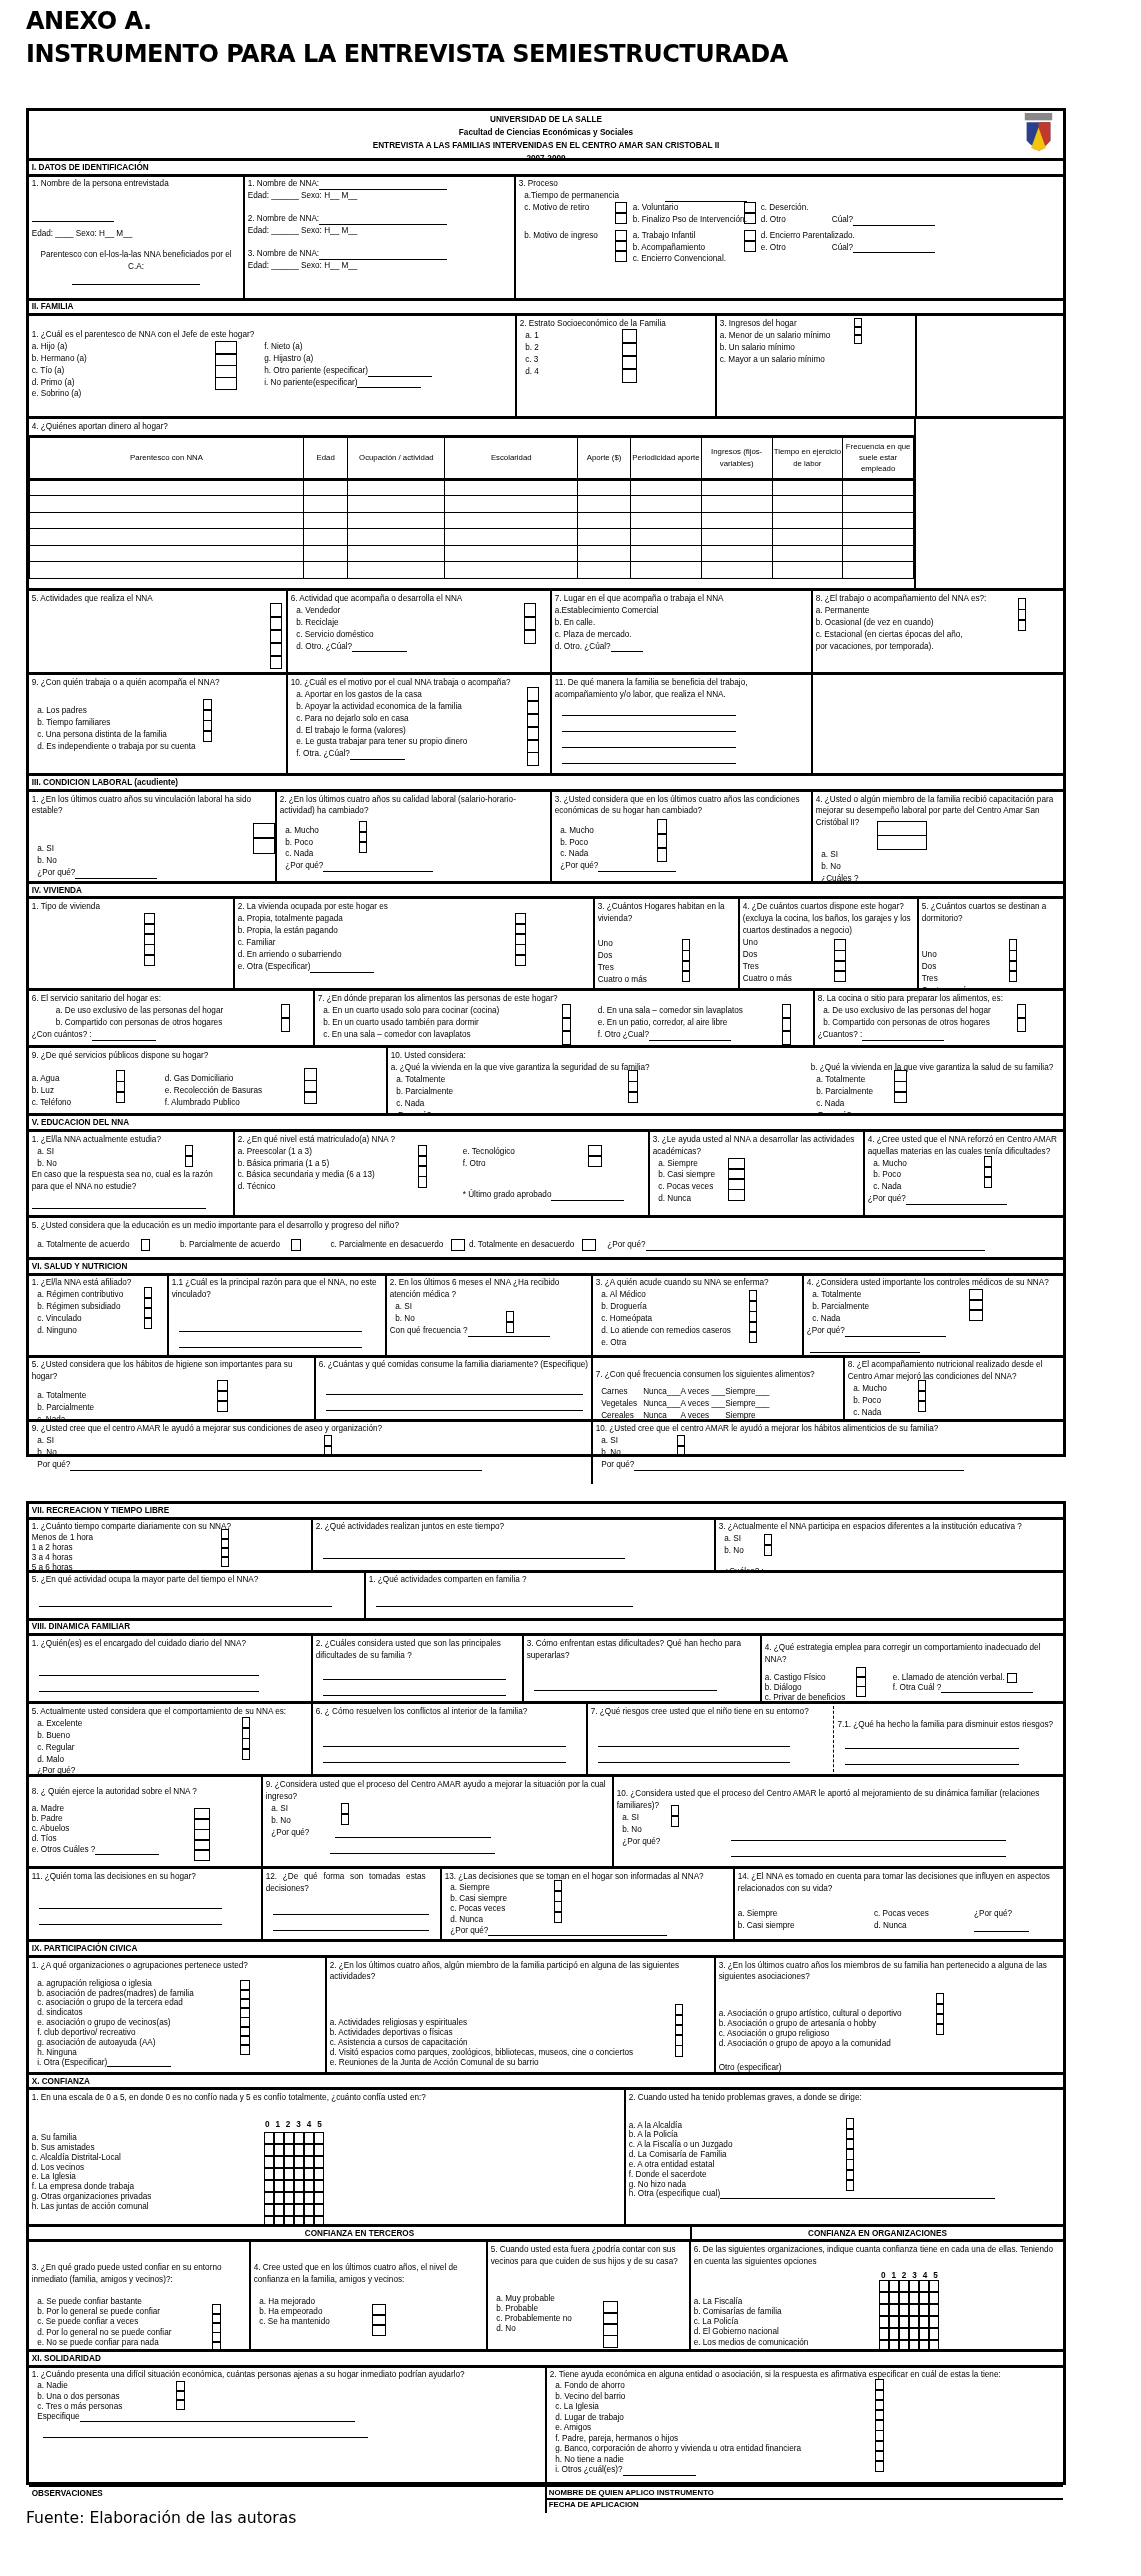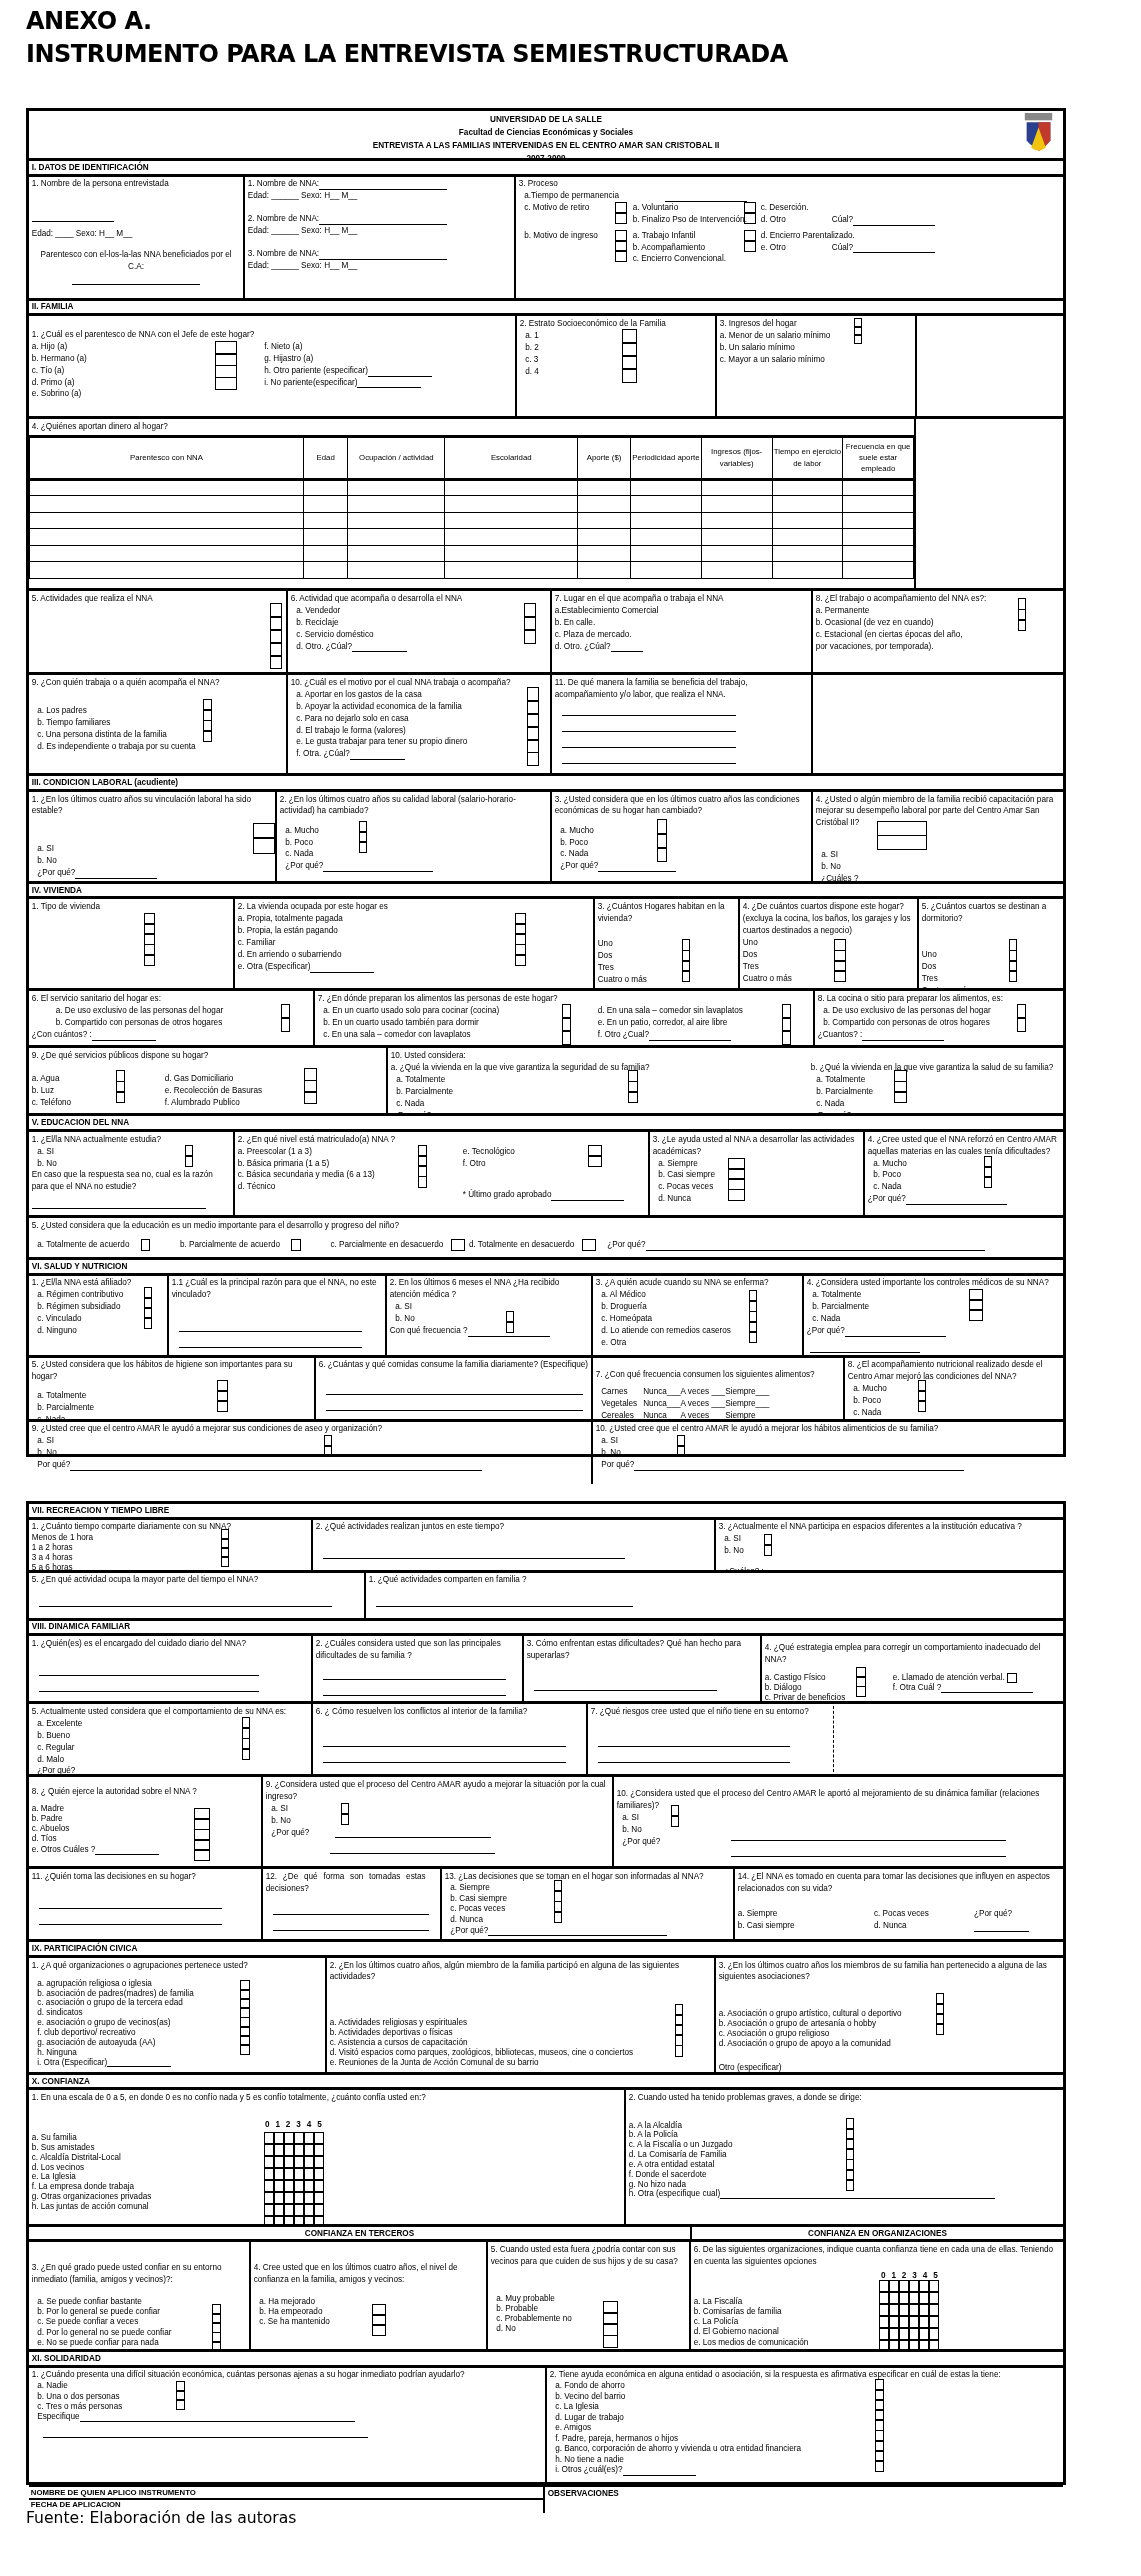--- a/index.html
+++ b/index.html
@@ -933,20 +933,26 @@
         <span class="bl" style="width:243px"></span>
     </div>
     <div class="cell" style="flex:1">
       <div style="display:flex">
         <div style="width:243px;border-right:1.8px dashed #000;padding-right:3.7px;height:66px">
             <div>7. ¿Qué riesgos cree usted que el niño tiene en su entorno?</div>
             <span class="bl" style="width:192px;margin-top:16.5px"></span>
             <span class="bl" style="width:192px"></span>
             <span class="bl" style="width:192px"></span>
           </div>
+        <div style="padding-left:3.7px">
+            <div style="margin-top:13px">7.1. ¿Qué ha hecho la familia para disminuir estos riesgos?</div>
+            <span class="bl" style="width:174px;margin-top:5.5px"></span>
+            <span class="bl" style="width:174px"></span>
+            <span class="bl" style="width:174px"></span>
+          </div>
       </div>
     </div>
   </div>
   <div class="row" style="height:92px">
     <div class="cell" style="width:234px">
       <div style="margin-top:7.3px">8. ¿ Quién ejerce la autoridad sobre el NNA ?</div>
       <div style="margin-top:5.5px;line-height:1.25">
           <div>a. Madre</div>
           <div>b. Padre</div>
           <div>c. Abuelos</div>
@@ -1323,22 +1329,22 @@
           <span class="bx" style="width:9.2px;height:12px"></span>
           <span class="bx" style="width:9.2px;height:12px"></span>
           <span class="bx" style="width:9.2px;height:12px"></span>
           <span class="bx" style="width:9.2px;height:12px"></span>
           <span class="bx" style="width:9.2px;height:12px"></span>
           <span class="bx" style="width:9.2px;height:12px"></span>
         </div>
     </div>
   </div>
   <div class="row" style="height:26px;border-bottom:none">
+    <div class="cell lbl" style="width:518px"><span>OBSERVACIONES</span></div>
     <div class="cell" style="flex:1;padding:0">
       <div class="lbl" style="border-bottom:2.7px solid #000;height:13px;padding:0 1.8px;font-size:7.8px;line-height:12px"><span>NOMBRE DE QUIEN APLICO INSTRUMENTO</span></div>
       <div class="lbl" style="padding:0 1.8px;font-size:7.8px;line-height:10px"><span>FECHA DE APLICACION</span></div>
     </div>
-    <div class="cell lbl" style="width:518px"><span>OBSERVACIONES</span></div>
   </div>
 </div>
 
 <div style="position:absolute;left:26px;top:2509px;font-family:'DejaVu Sans',sans-serif;font-size:15.6px">Fuente: Elaboración de las autoras</div>
 
 
 </body></html>

